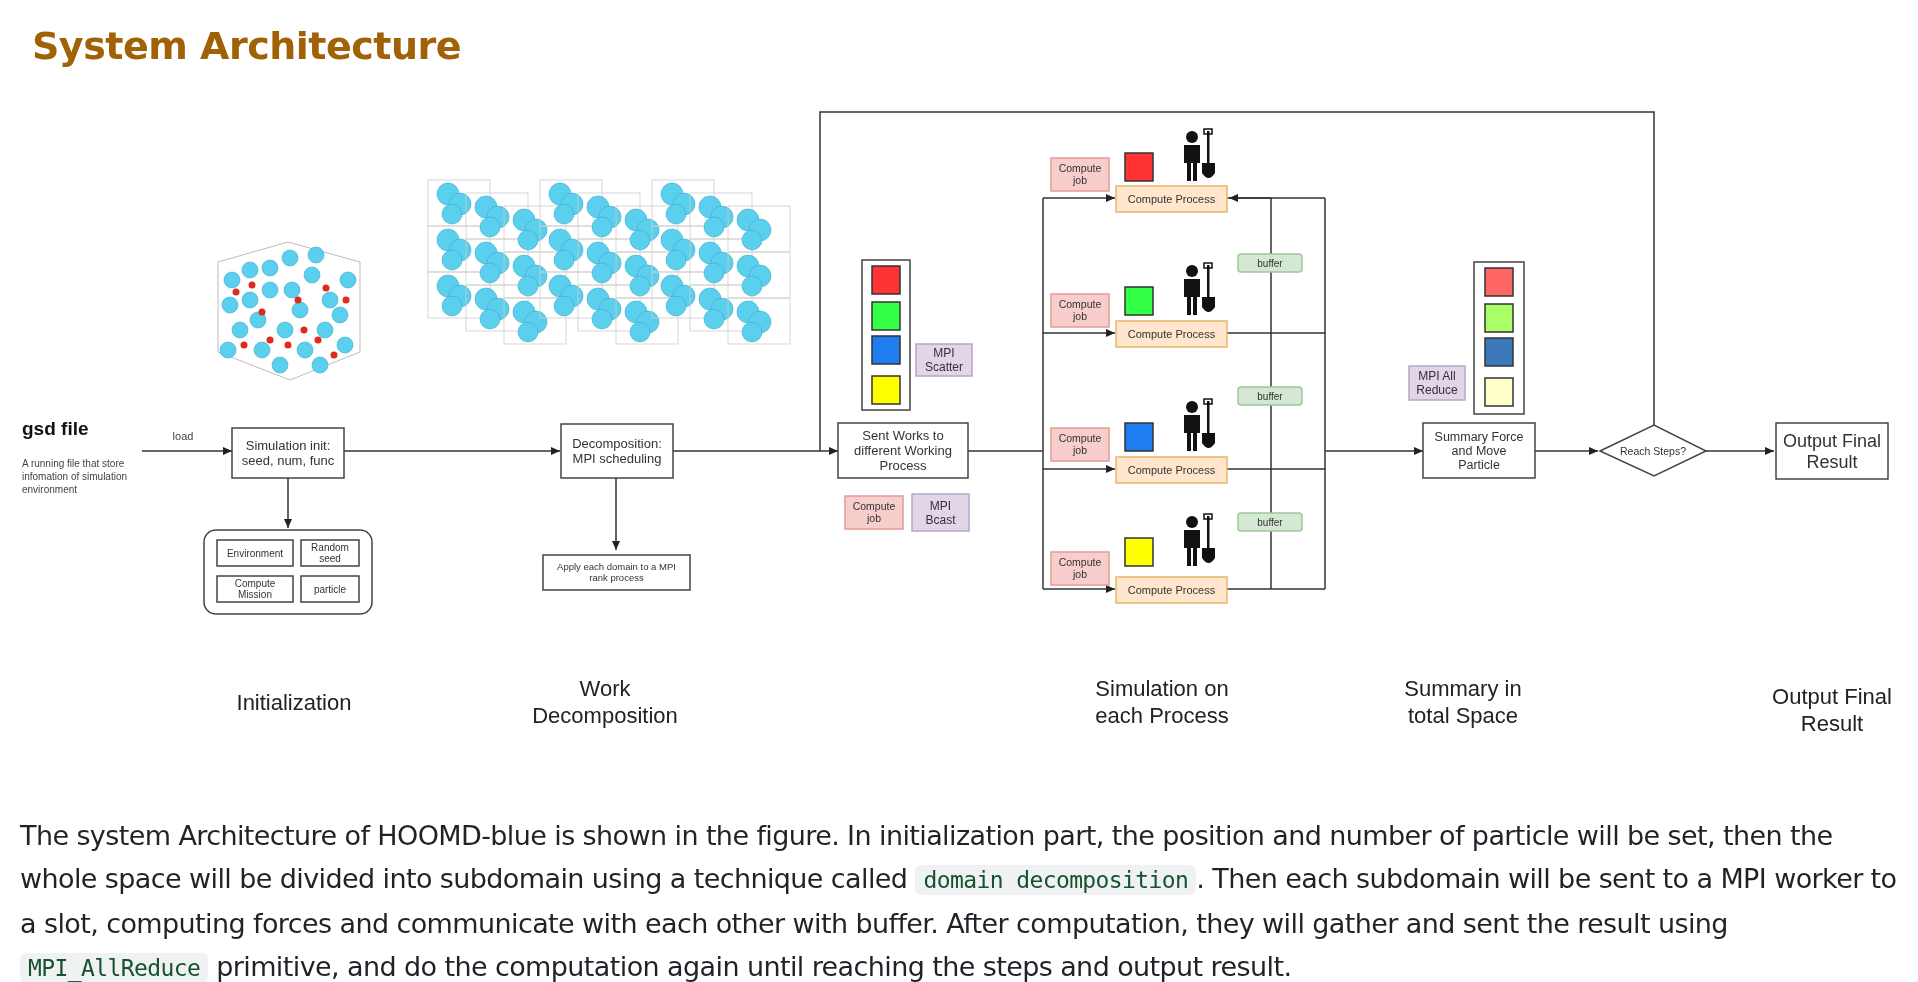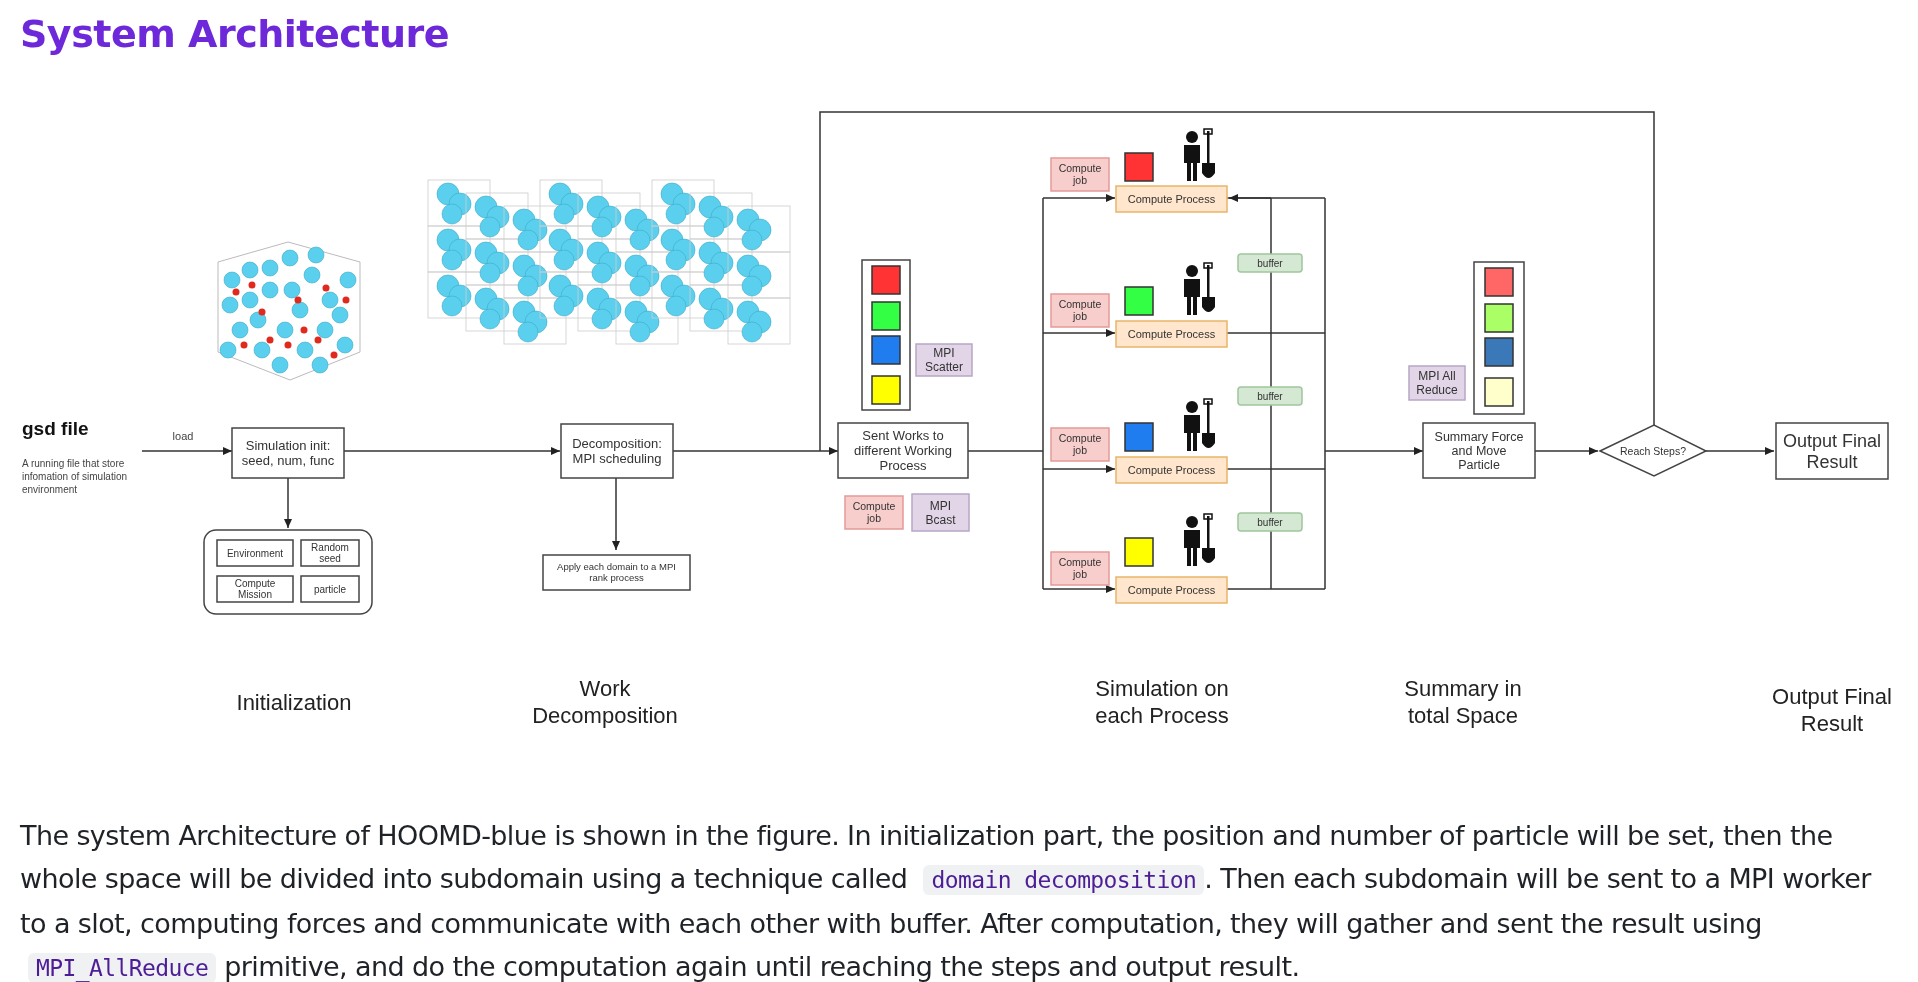--- a/index.html
+++ b/index.html
@@ -1,20 +1,20 @@
 <!DOCTYPE html>
 <html><head>
 <meta charset="utf-8">
 <style>
   html,body{margin:0;padding:0;background:#ffffff;}
   body{width:1918px;height:982px;overflow:hidden;position:relative;font-family:"DejaVu Sans",sans-serif;color:#1f2328;}
-  h1{position:absolute;left:20px;top:12px;margin:0;font-size:38px;font-weight:bold;font-family:"DejaVu Sans",sans-serif;color:#6d28d9;letter-spacing:-0.5px;}
+  h1{position:absolute;left:20px;top:12px;margin:12px;font-size:38px;font-weight:bold;font-family:"DejaVu Sans",sans-serif;color:#a16207;letter-spacing:-0.5px;}
   #diagram{position:absolute;left:0;top:80px;}
   .para{position:absolute;left:20px;top:787px;width:1880px;font-size:27px;line-height:43px;color:#1f2328;font-family:"DejaVu Sans",sans-serif;letter-spacing:-0.6px;}
-  .para code{font-family:"DejaVu Sans Mono",monospace;font-size:23px;background:#eff1f3;color:#4c1d95;padding:2px 8px;border-radius:6px;margin-left:8px;}
+  .para code{font-family:"DejaVu Sans Mono",monospace;font-size:23px;background:#eff1f3;color:#14532d;padding:2px 8px;border-radius:6px;}
   svg text{font-family:"Liberation Sans",sans-serif;}
 </style>
 </head>
 <body>
 
 <h1>System Architecture</h1>
 
 <svg id="diagram" width="1918" height="690" viewBox="0 80 1918 690" xmlns="http://www.w3.org/2000/svg">
   <defs>
     <marker id="arr" markerWidth="10" markerHeight="10" refX="9" refY="5" orient="auto" markerUnits="userSpaceOnUse">

